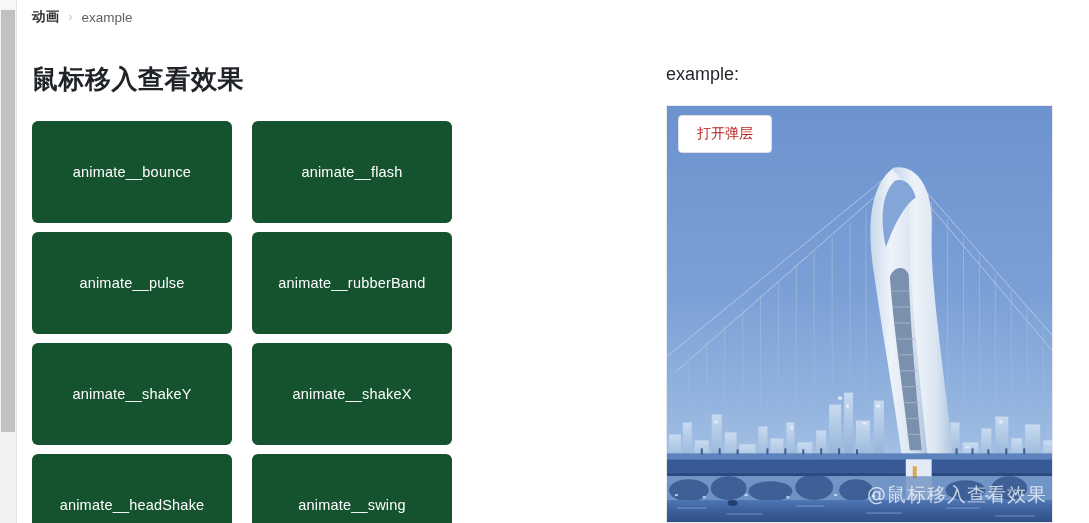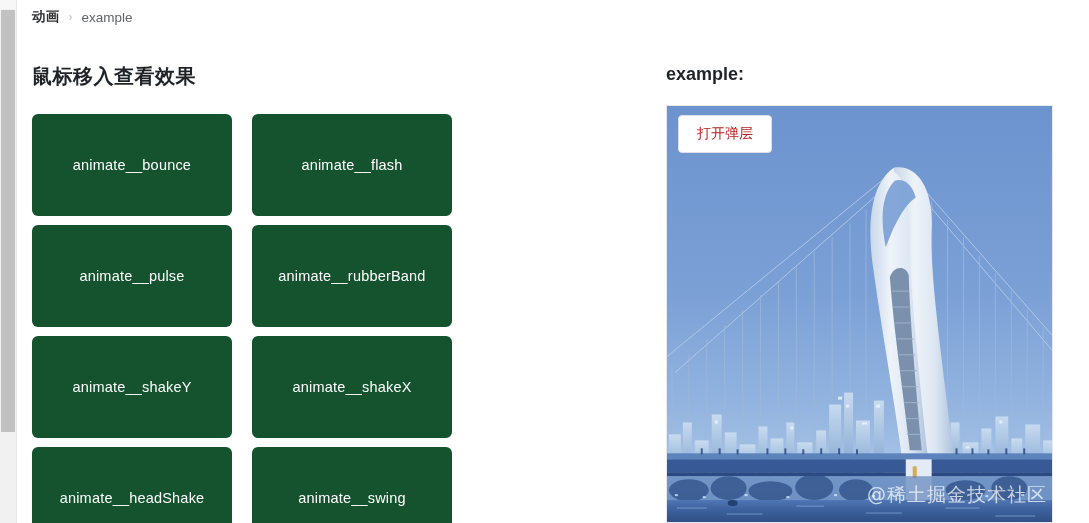--- a/index.html
+++ b/index.html
@@ -91,30 +91,30 @@
   #left-col {
     width: 615px;
     flex: 0 0 615px;
   }
   #right-col {
     flex: 1 1 auto;
     padding-left: 19px;
   }
 
   .section-title {
-    font-size: 20px;
+    font-size: 26px;
     font-weight: 700;
     color: #1f2328;
     margin: 30px 0 0 0;
     line-height: 1.2;
     letter-spacing: .5px;
   }
   .section-title-en {
     font-size: 18px;
-    font-weight: 700;
+    font-weight: 400;
     color: #1f2328;
     margin: 30px 0 6px 0;
     line-height: 1.2;
   }
 
   
   #animate-grid {
     margin-top: 26px;
     display: grid;
     grid-template-columns: 200px 200px;
@@ -424,18 +424,18 @@
               <line x1="280" y1="404" x2="314" y2="404"></line>
               <line x1="330" y1="412" x2="370" y2="412"></line>
             </g>
 
             <ellipse cx="66" cy="399" rx="5" ry="3" fill="#23406f"></ellipse>
           </g>
         </svg>
 
         <div id="open-dialog-button">打开弹层</div>
 
-        <div id="watermark">@稀土掘金技术社区</div>
+        <div id="watermark">@鼠标移入查看效果</div>
       </div>
     </div>
 
   </div>
 </div>
 
 </body></html>

